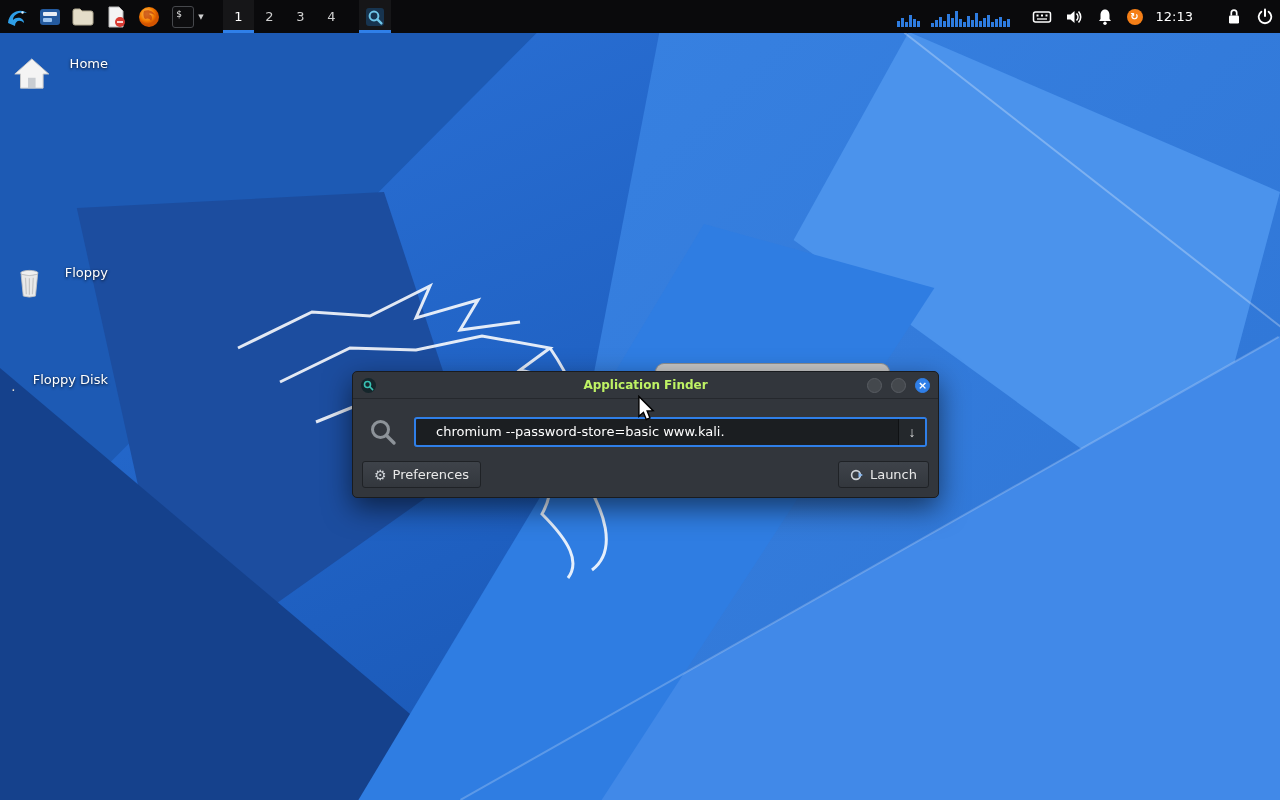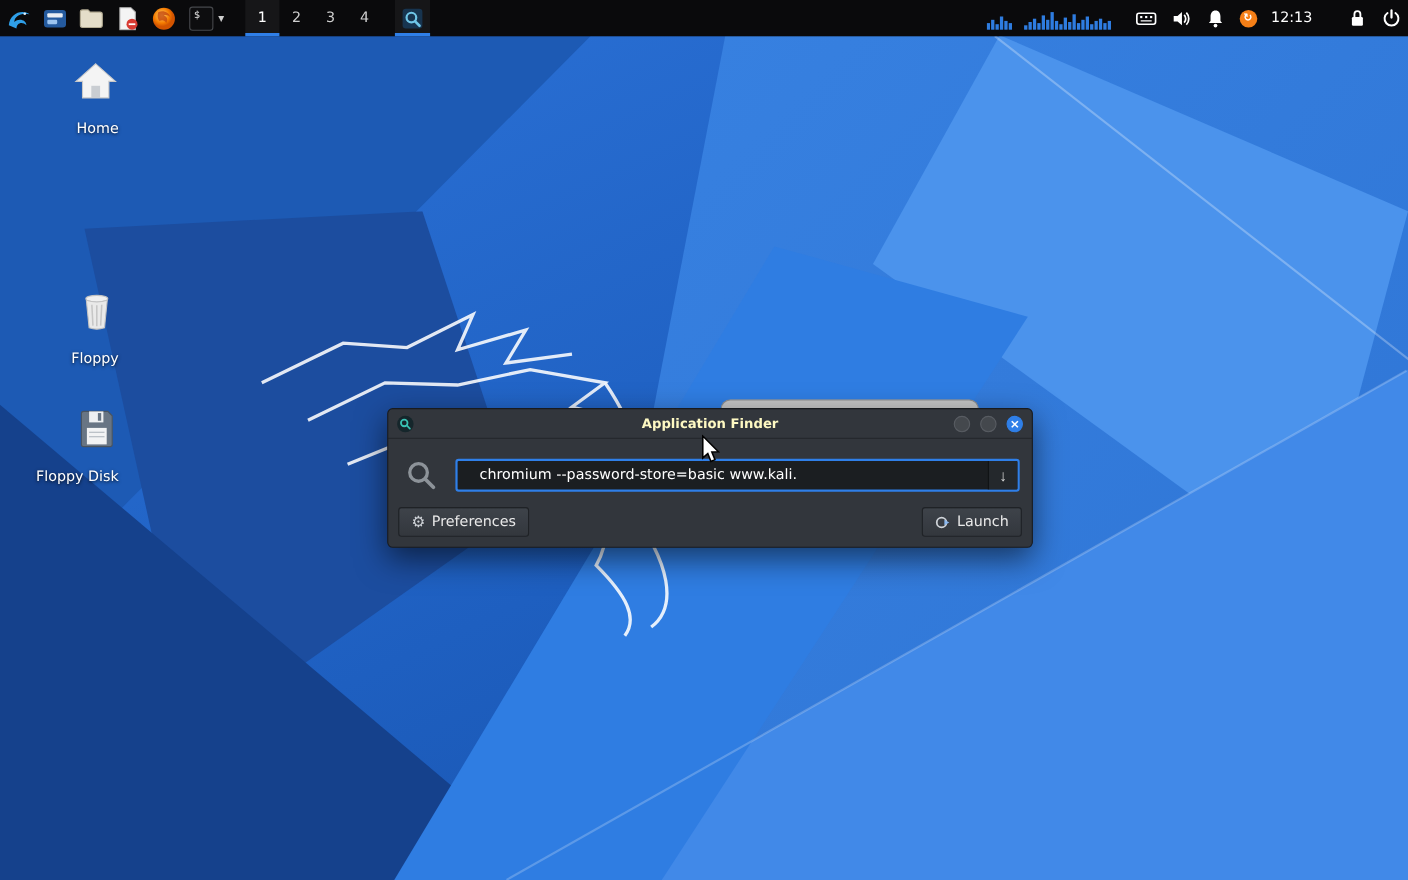--- a/index.html
+++ b/index.html
@@ -41,37 +41,37 @@
   .task-btn { width:32px; height:100%; margin-left:12px; display:flex; align-items:center; justify-content:center;
               border-bottom:3px solid #2f7fe8; border-top:3px solid transparent; background:rgba(255,255,255,0.05); }
   .panel-right { position:absolute; right:6px; top:0; height:33px; display:flex; align-items:center; gap:13px; }
   .clock { font-size:13px; color:#ffffff; }
   .tray-icon { display:flex; align-items:center; justify-content:center; }
   .ic-updates { width:16px; height:16px; border-radius:50%; background:#f57f17; color:#fff;
                 font-size:10px; font-weight:bold; display:flex; align-items:center; justify-content:center; }
   .spacer8 { width:6px; }
 
   
-  .desk-item { position:absolute; left:12px; width:96px; z-index:5; display:flex; flex-direction:column;
-               align-items:flex-end; gap:18px; cursor:default; }
+  .desk-item { position:absolute; left:12px; width:96px; z-index:5; display:flex; 
+               align-items:flex-start; gap:18px; cursor:default; }
   .desk-label { color:#fff; font-size:13px; text-shadow:0 1px 3px rgba(0,0,0,0.85); white-space:nowrap; }
 
   
   .ghost-win { position:absolute; left:655px; top:363px; width:235px; height:18px; background:#c6c6c6;
                border:1px solid #8f8f8f; border-bottom:none; border-radius:9px 9px 0 0; z-index:20; }
 
   
   .dialog { position:absolute; left:352px; top:371px; width:587px; height:127px; z-index:30;
             background:#32363c; border:1px solid #191b1e; border-radius:5px;
             box-shadow:0 10px 28px rgba(0,0,0,0.55); }
   .titlebar { position:relative; height:27px; display:flex; align-items:center; padding:0 8px;
               border-bottom:1px solid rgba(0,0,0,0.25); }
   .title-icon { width:15px; height:15px; border-radius:50%; background:#15262b; display:flex;
                 align-items:center; justify-content:center; }
-  .dialog-title { position:absolute; left:0; right:0; text-align:center; font-size:12px; font-weight:bold; color:#fef9c3; }
+  .dialog-title { position:absolute; left:0; right:0; text-align:center; font-size:12px; font-weight:bold; color:#bef264; }
   .win-controls { margin-left:auto; display:flex; gap:9px; z-index:2; }
   .circ { width:15px; height:15px; border-radius:50%; background:#44484d; border:1px solid #585c62; }
   .circ.close { background:#2f7fe8; border-color:#2f7fe8; color:#fff; font-size:11px; font-weight:bold;
                 display:flex; align-items:center; justify-content:center; line-height:1; }
   .search-row { position:absolute; top:44px; left:16px; right:11px; height:31px; display:flex; align-items:center; }
   .combo { flex:1; margin-left:17px; height:30px; background:#1b1e21; border:2px solid #2f7fe8; border-radius:3px;
            display:flex; overflow:hidden; }
   .combo input { flex:1; background:transparent; border:0; outline:0; color:#fff; font-size:13px;
                  font-family:"DejaVu Sans", sans-serif; padding:0 20px; }
   .combo .drop { width:27px; border:none; border-left:1px solid #0f1113; background:#24282c; color:#dcdcdc;

